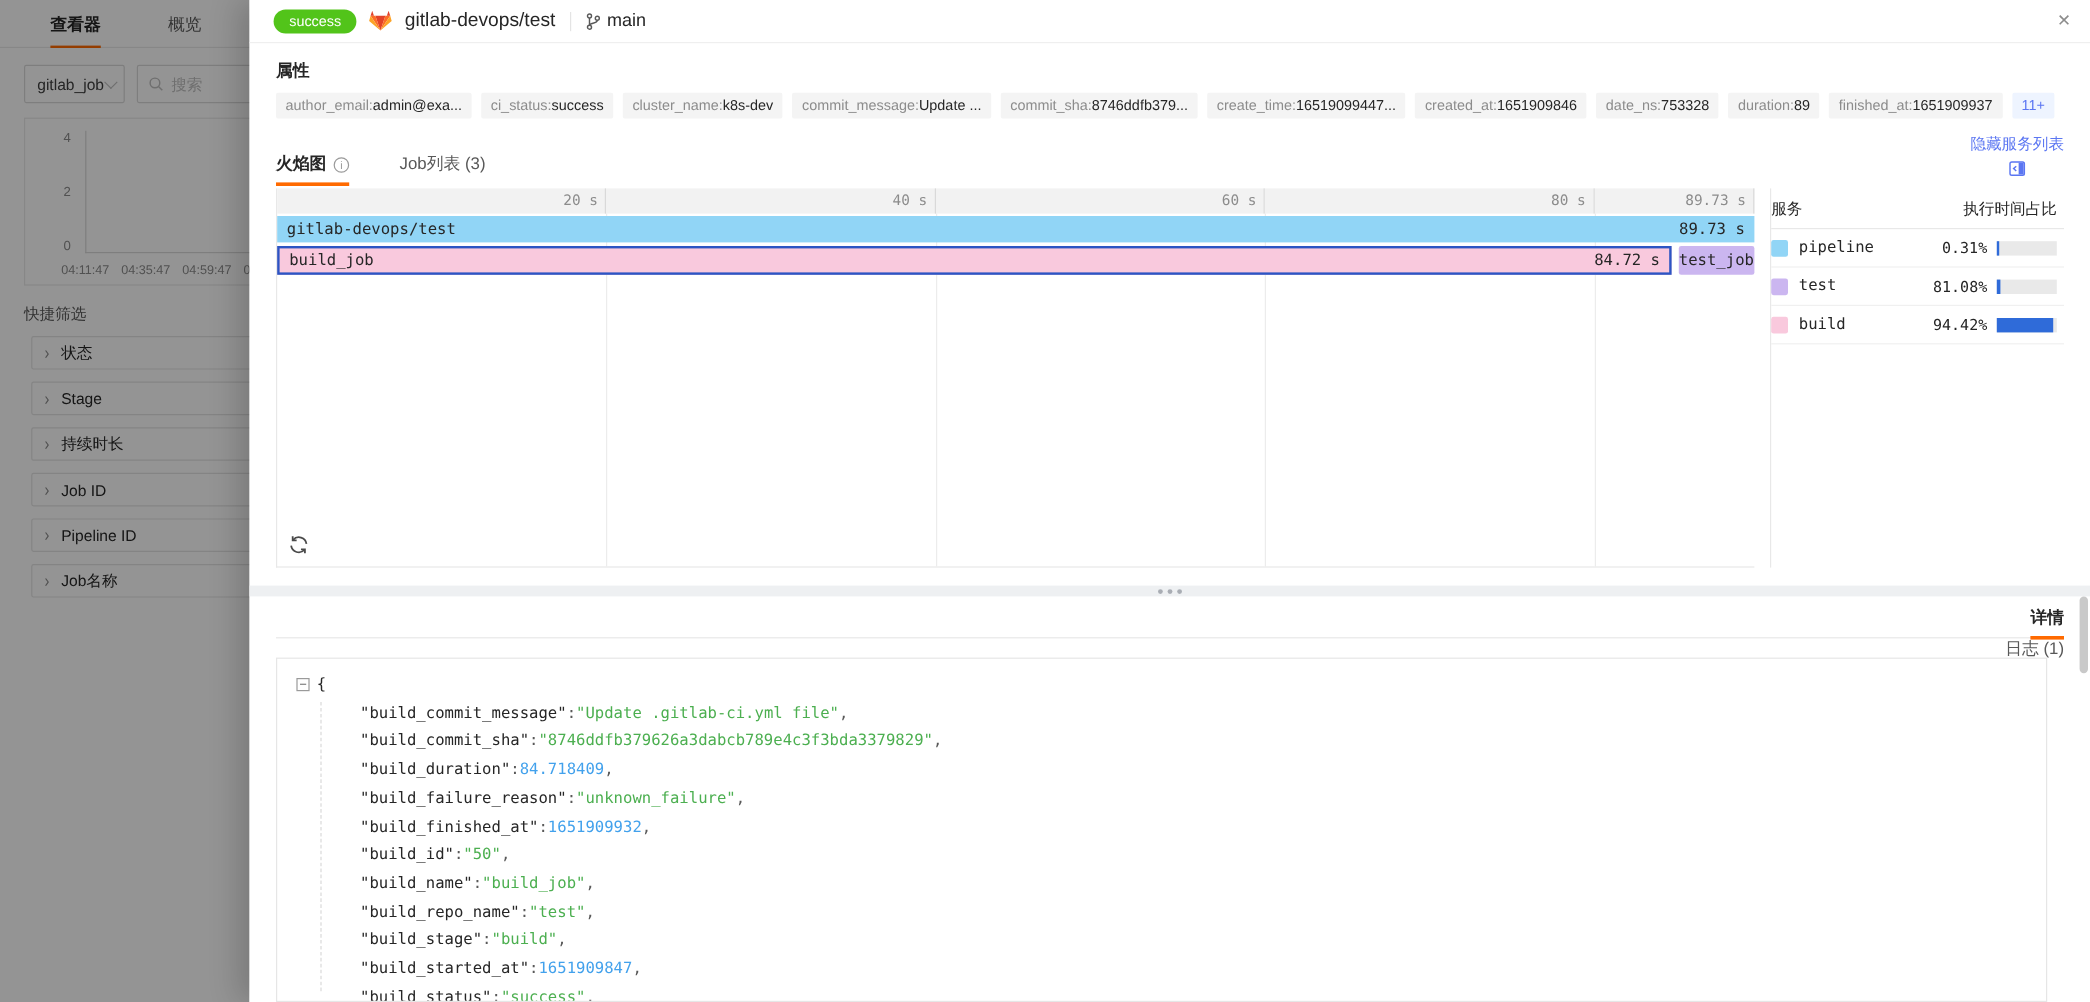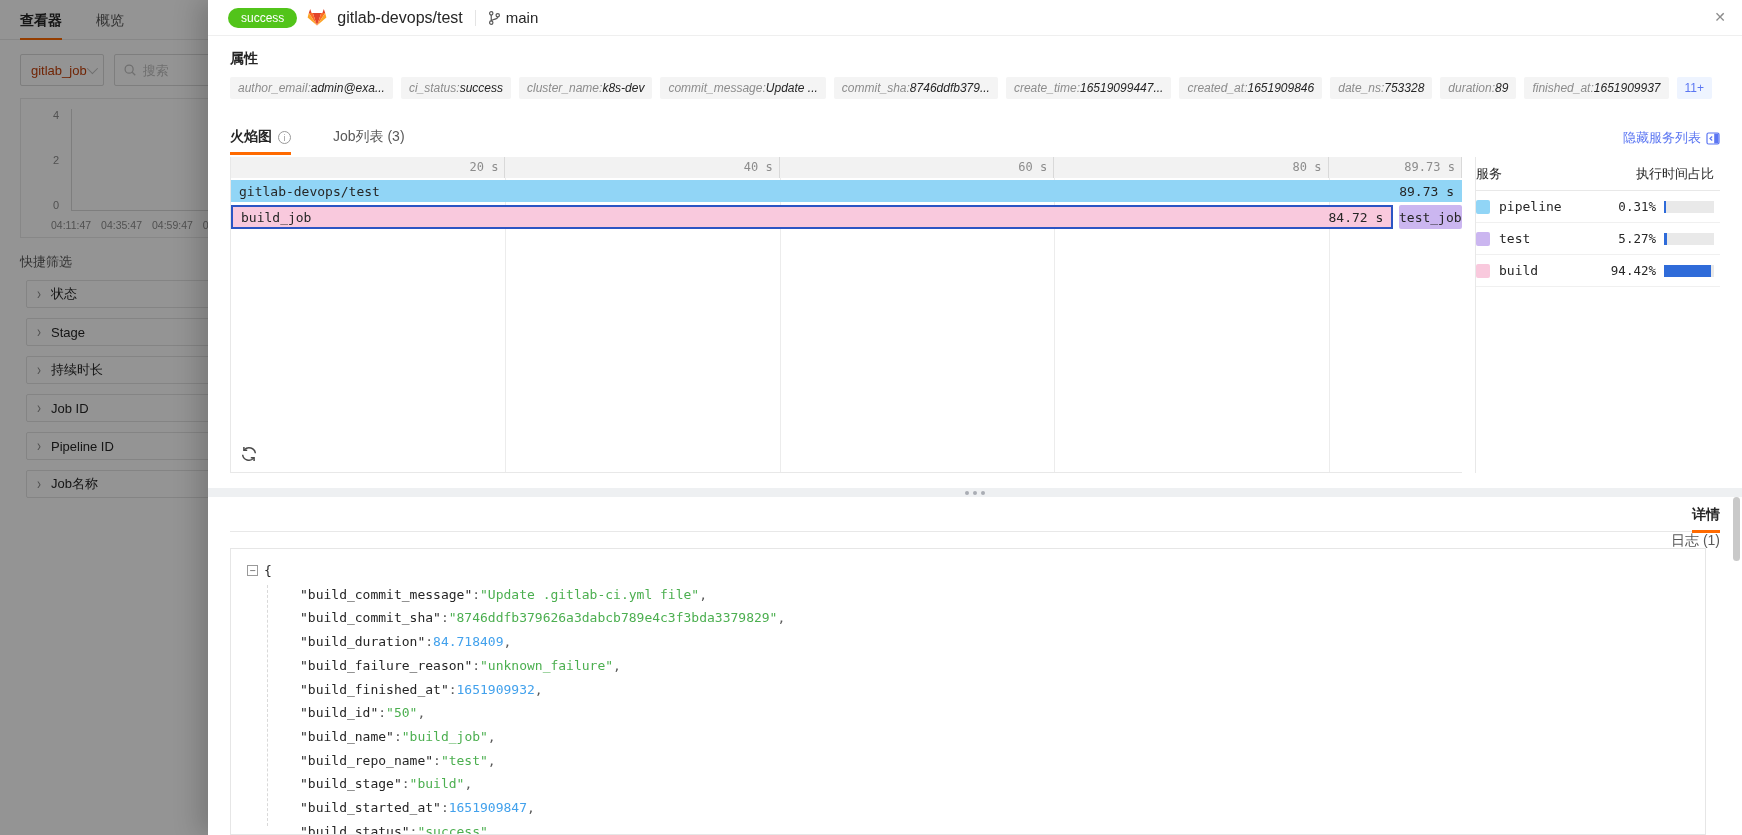--- a/index.html
+++ b/index.html
@@ -3,25 +3,25 @@
 <meta charset="utf-8">
 <style>
   * { margin:0; padding:0; box-sizing:border-box; }
   html,body { width:1742px; height:835px; overflow:hidden; background:#fff;
     font-family:"Liberation Sans","DejaVu Sans",sans-serif; }
   .mono { font-family:"DejaVu Sans Mono",monospace; }
 
   
   .sidebar { position:absolute; left:0; top:0; width:208px; height:835px; background:#fff; overflow:hidden; }
   .sb-tabs { height:40px; border-bottom:1px solid #e8e8e8; display:flex; align-items:center; padding-left:20px; gap:34px; }
-  .sb-tab { font-size:14px; color:#595959; position:relative; height:40px; line-height:40px; cursor:pointer; }
+  .sb-tab { font-size:14px; color:#595959; position:relative; height:40px; line-height:40px; cursor:pointer;margin-left:22px; }
   .sb-tab.active { color:#262626; font-weight:bold; }
   .sb-tab.active::after { content:""; position:absolute; left:0; right:0; bottom:0; height:2px; background:#ff6a00; }
   .sb-controls { display:flex; gap:10px; margin:14px 0 0 20px; }
-  .sb-select { width:116px; height:32px; border:1px solid #d9d9d9; border-radius:2px; display:flex; align-items:center; padding:0 8px 0 10px; font-size:13px; color:#c2410c; background:#fff; }
+  .sb-select { width:116px; height:32px; border:1px solid #d9d9d9; border-radius:2px; display:flex; align-items:center; padding:0 8px 0 10px; font-size:13px; color:#404040; background:#fff; }
   .sb-select .chev { margin-left:auto; width:8px; height:8px; border-right:1.4px solid #bfbfbf; border-bottom:1.4px solid #bfbfbf; transform:rotate(45deg) translateY(-2px); }
   .sb-search { width:120px; height:32px; border:1px solid #d9d9d9; border-radius:2px; display:flex; align-items:center; padding:0 8px; background:#fff; gap:6px; }
   .sb-search input { border:none; outline:none; width:70px; font-size:13px; color:#262626; }
   .sb-search input::placeholder { color:#bfbfbf; }
   .sb-chart { position:absolute; left:20px; top:98px; width:210px; height:140px; border:1px solid #e8e8e8; background:#fff; }
   .sb-chart .plot { position:absolute; left:50px; top:10px; right:4px; bottom:26px; border-left:1px solid #d9d9d9; border-bottom:1px solid #d9d9d9; }
   .sb-chart .yticks { position:absolute; left:0; top:10px; bottom:26px; width:44px; display:flex; flex-direction:column; justify-content:space-between; align-items:flex-end; padding-right:6px; font-size:11px; color:#8c8c8c; }
   .sb-chart .xticks { position:absolute; left:30px; right:0; bottom:6px; display:flex; gap:10px; font-size:10.5px; color:#8c8c8c; white-space:nowrap; }
   .sb-qf-title { position:absolute; left:20px; top:253px; font-size:13px; color:#595959; }
   .sb-filters { position:absolute; left:26px; top:280px; width:194px; display:flex; flex-direction:column; gap:10px; }
@@ -34,31 +34,31 @@
   .d-header { height:36px; border-bottom:1px solid #efefef; display:flex; align-items:center; padding-left:20px; gap:10px; }
   .badge-success { padding:3px 13px; border-radius:13px; font-size:12px; color:#fff; }
   .d-title { font-size:16px; color:#262626; font-weight:500; }
   .d-sep { width:1px; height:16px; background:#e4e4e4; margin:0 2px; }
   .d-branch { display:flex; align-items:center; gap:5px; font-size:15px; color:#262626; }
   .close-x { position:absolute; right:16px; top:9px; font-size:14px; color:#8c8c8c; cursor:pointer; }
 
   .d-body { padding:0 22px; }
   .attr-title { margin-top:14px; font-size:14px; font-weight:bold; color:#262626; }
   .tags { margin-top:9px; display:flex; gap:8px; white-space:nowrap; overflow:hidden; align-items:center; }
-  .tag { background:#f4f4f4; border-radius:2px; padding:4px 8px; font-size:12px; flex:0 0 auto;font-style:italic; }
+  .tag { background:#f4f4f4; border-radius:2px; padding:4px 8px; font-size:12px; flex:0 0 auto; }
   .tag .tl { color:#8c8c8c; } .tag .tv { color:#262626; }
   .tag-more { background:#eef4ff; color:#5b76f2; border-radius:2px; padding:4px 8px; font-size:12px; flex:0 0 auto; cursor:pointer; }
 
   .f-tabs { margin-top:28px; display:flex; align-items:flex-end; position:relative; height:28px; }
   .f-tab { font-size:14px; color:#595959; padding-bottom:9px; position:relative; cursor:pointer; display:flex; align-items:center; gap:6px; }
   .f-tab.active { color:#262626; font-weight:bold; }
   .f-tab.active::after { content:""; position:absolute; left:0; right:0; bottom:0; height:3px; background:#ff6a00; }
   .f-tab + .f-tab { margin-left:42px; }
   .iicon { display:inline-block; width:13px; height:13px; border:1px solid #999; border-radius:50%; color:#999; font-size:9px; line-height:12px; text-align:center; font-weight:normal; font-style:normal; }
-  .hide-svc { position:absolute; right:0; bottom:8px; display:flex; align-items:center; gap:5px; font-size:13px; color:#5b76f2; cursor:pointer; }
+  .hide-svc { position:absolute; right:0; bottom:8px; display:flex; align-items:center; gap:5px; font-size:13px; color:#5b76f2; cursor:pointer;flex-direction:column; }
 
   .flame-wrap { margin-top:2px; display:flex; height:316px; }
   .flame-chart { width:1232px; border-left:1px solid #e8e8e8; border-bottom:1px solid #e8e8e8; position:relative; }
   .axis { display:flex; height:21px; }
   .axis-seg { background:#f2f2f2; border-right:1px solid #d9d9d9; font-size:12px; color:#8c8c8c; text-align:right; line-height:21px; padding-right:6px; }
   .flame-body { position:relative; height:294px; }
   .gridline { position:absolute; top:0; bottom:0; width:1px; background:#ececec; }
   .fbar { position:absolute; height:22px; display:flex; align-items:center; justify-content:space-between; padding:0 8px; font-size:13px; color:#262626; cursor:pointer; }
   .fbar-root { top:2px; left:0; width:100%; }
   .fbar-build { top:27px; height:24px; border:2px solid #2c55c4; }
@@ -284,21 +284,21 @@
               <span class="svc-name mono">pipeline</span>
               <span class="svc-pct mono">0.31%</span>
               <span class="svc-bar">
                 <span class="svc-bar-fill" style="width: 0.31%; background: rgb(47, 107, 217);"></span>
               </span>
             </div>
 
             <div class="svc-row">
               <span class="swatch" style="background: rgb(203, 182, 240);"></span>
               <span class="svc-name mono">test</span>
-              <span class="svc-pct mono">5.27%</span>
+              <span class="svc-pct mono">81.08%</span>
               <span class="svc-bar">
                 <span class="svc-bar-fill" style="width: 5.27%; background: rgb(47, 107, 217);"></span>
               </span>
             </div>
 
             <div class="svc-row">
               <span class="swatch" style="background: rgb(249, 201, 221);"></span>
               <span class="svc-name mono">build</span>
               <span class="svc-pct mono">94.42%</span>
               <span class="svc-bar">

